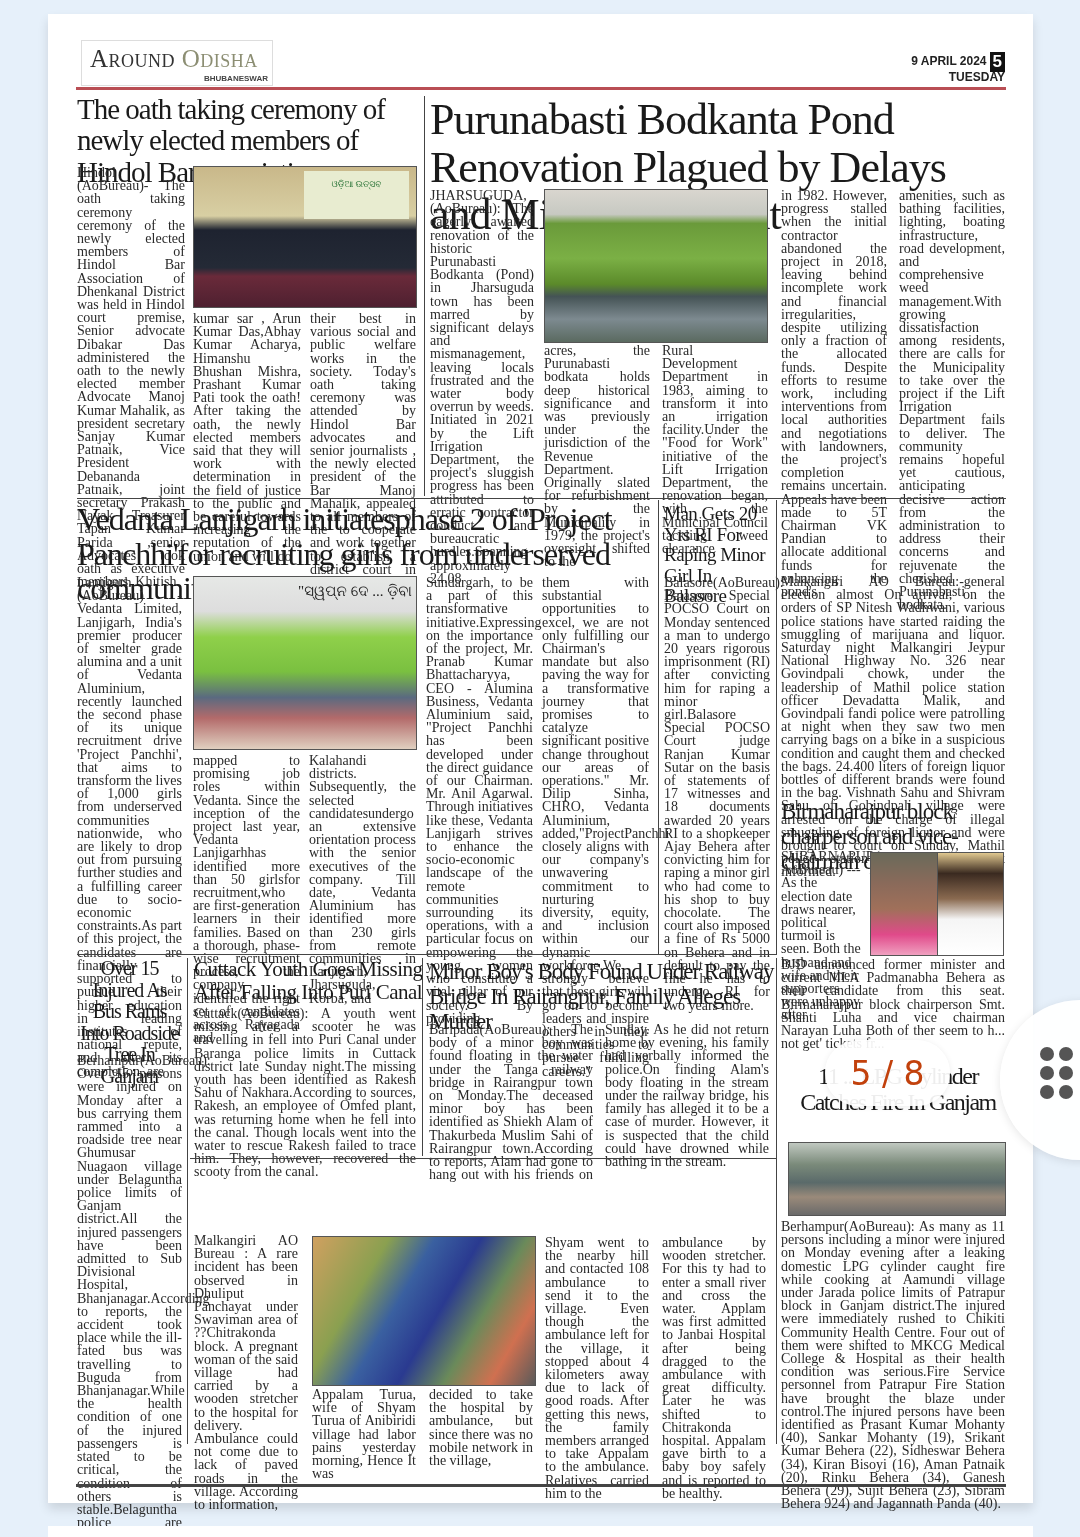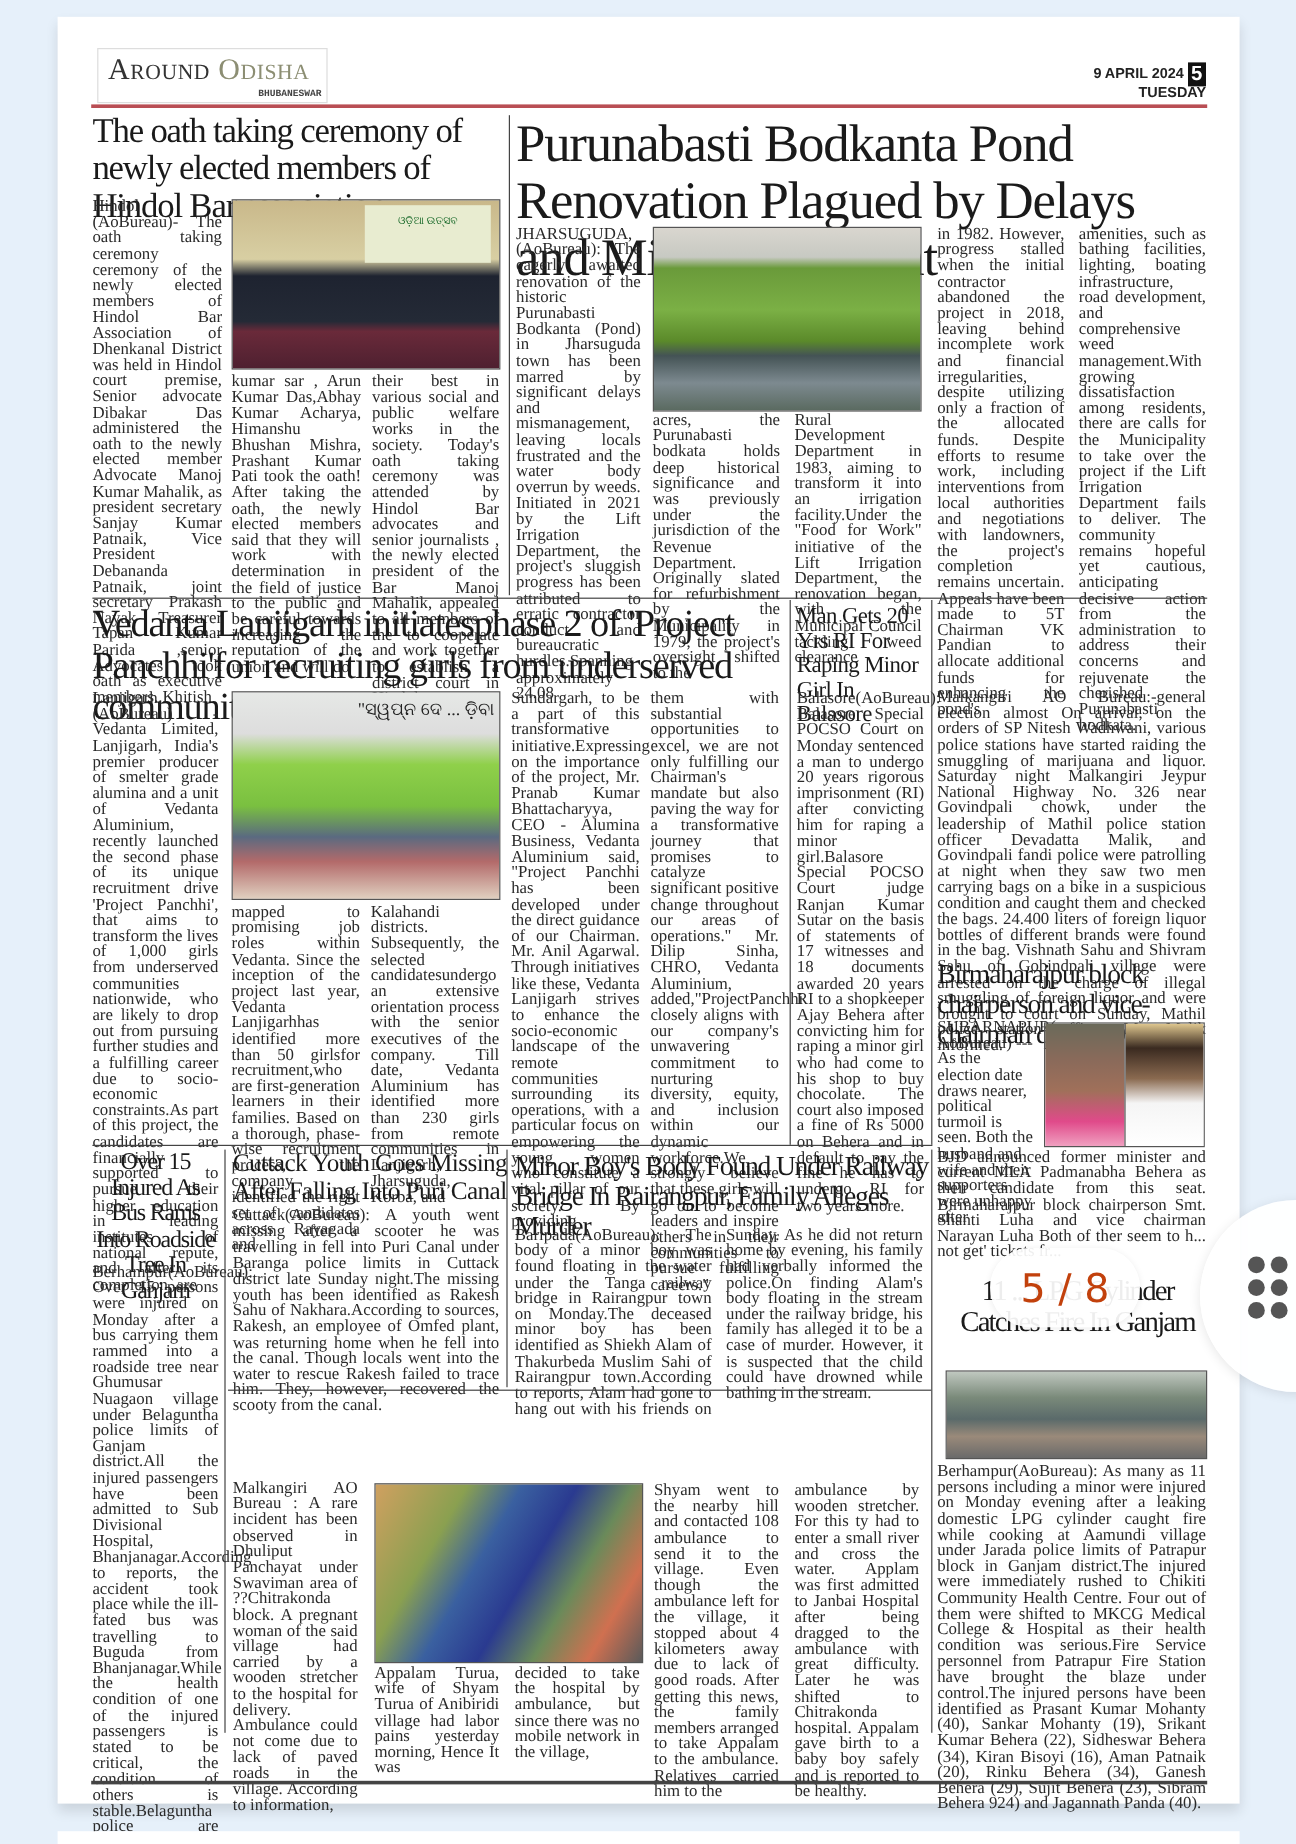--- a/index.html
+++ b/index.html
@@ -3,21 +3,21 @@
 <meta charset="utf-8">
 <style>
   html,body{margin:0;padding:0;}
   body{width:1080px;height:1537px;background:#e6f0fa;position:relative;overflow:hidden;font-family:"Liberation Serif",serif;color:#222;}
   .page{position:absolute;left:48px;top:14px;width:985px;height:1489px;background:#fff;box-shadow:0 6px 10px rgba(0,0,0,0.12);}
   .page2{position:absolute;left:48px;top:1526px;width:985px;height:20px;background:#fff;}
   .abs{position:absolute;}
   .masthead-logo{left:33px;top:26px;width:190px;height:44px;border:1px solid #ddd;}
   .logo-around{position:absolute;left:8px;top:4px;font-size:25px;color:#333;letter-spacing:0.5px;font-variant:small-caps;}
   .logo-odisha{color:#8c8e73;text-align:right;}
-  .logo-city{position:absolute;right:4px;bottom:2px;font-family:Liberation Mono, monospace;font-size:8px;font-weight:bold;color:#444;margin-top:12px;}
+  .logo-city{position:absolute;right:4px;bottom:2px;font-family:Liberation Sans, sans-serif;font-size:8px;font-weight:bold;color:#444;margin-top:12px;}
   .date{right:28px;top:38px;font-family:"Liberation Sans",sans-serif;font-weight:bold;font-size:12px;color:#222;text-align:right;}
   .pageno{display:inline-block;background:#111;color:#fff;font-size:17px;padding:0 3px;margin-left:3px;vertical-align:-2px;}
   .day{right:28px;top:56px;font-family:"Liberation Sans",sans-serif;font-weight:bold;font-size:12px;}
   .rule-red{left:28px;top:73px;width:930px;height:3px;background:#b94e54;}
   .rule-thick{height:3px;background:#444;}
   .vline{width:1px;background:#444;}
   .hline{height:1px;background:#444;}
   .hl{font-family:"Liberation Serif",serif;color:#1a1a1a;line-height:1.08;transform-origin:left top;letter-spacing:-1px;}
   .txt{font-size:14px;line-height:13.2px;text-align:justify;color:#2a2a2a;}
   .cols2{column-count:2;column-gap:12px;}

